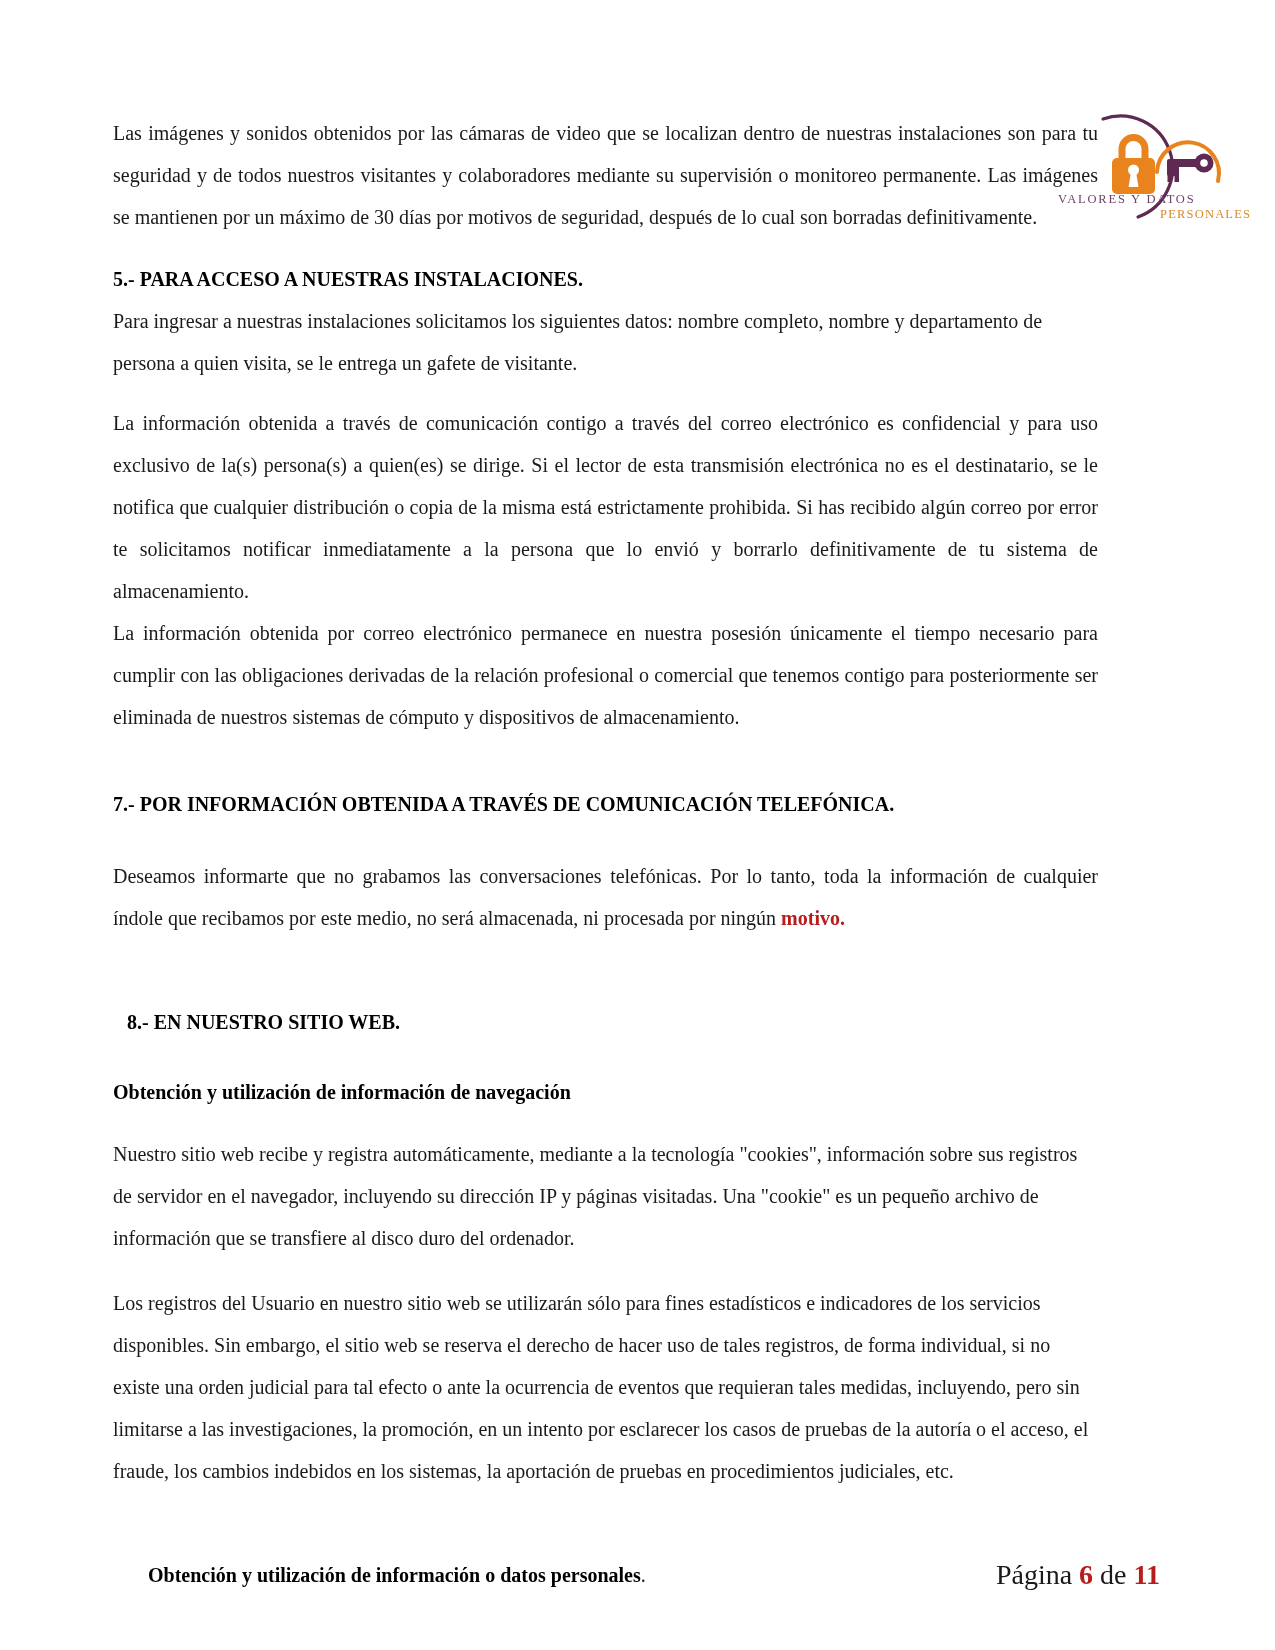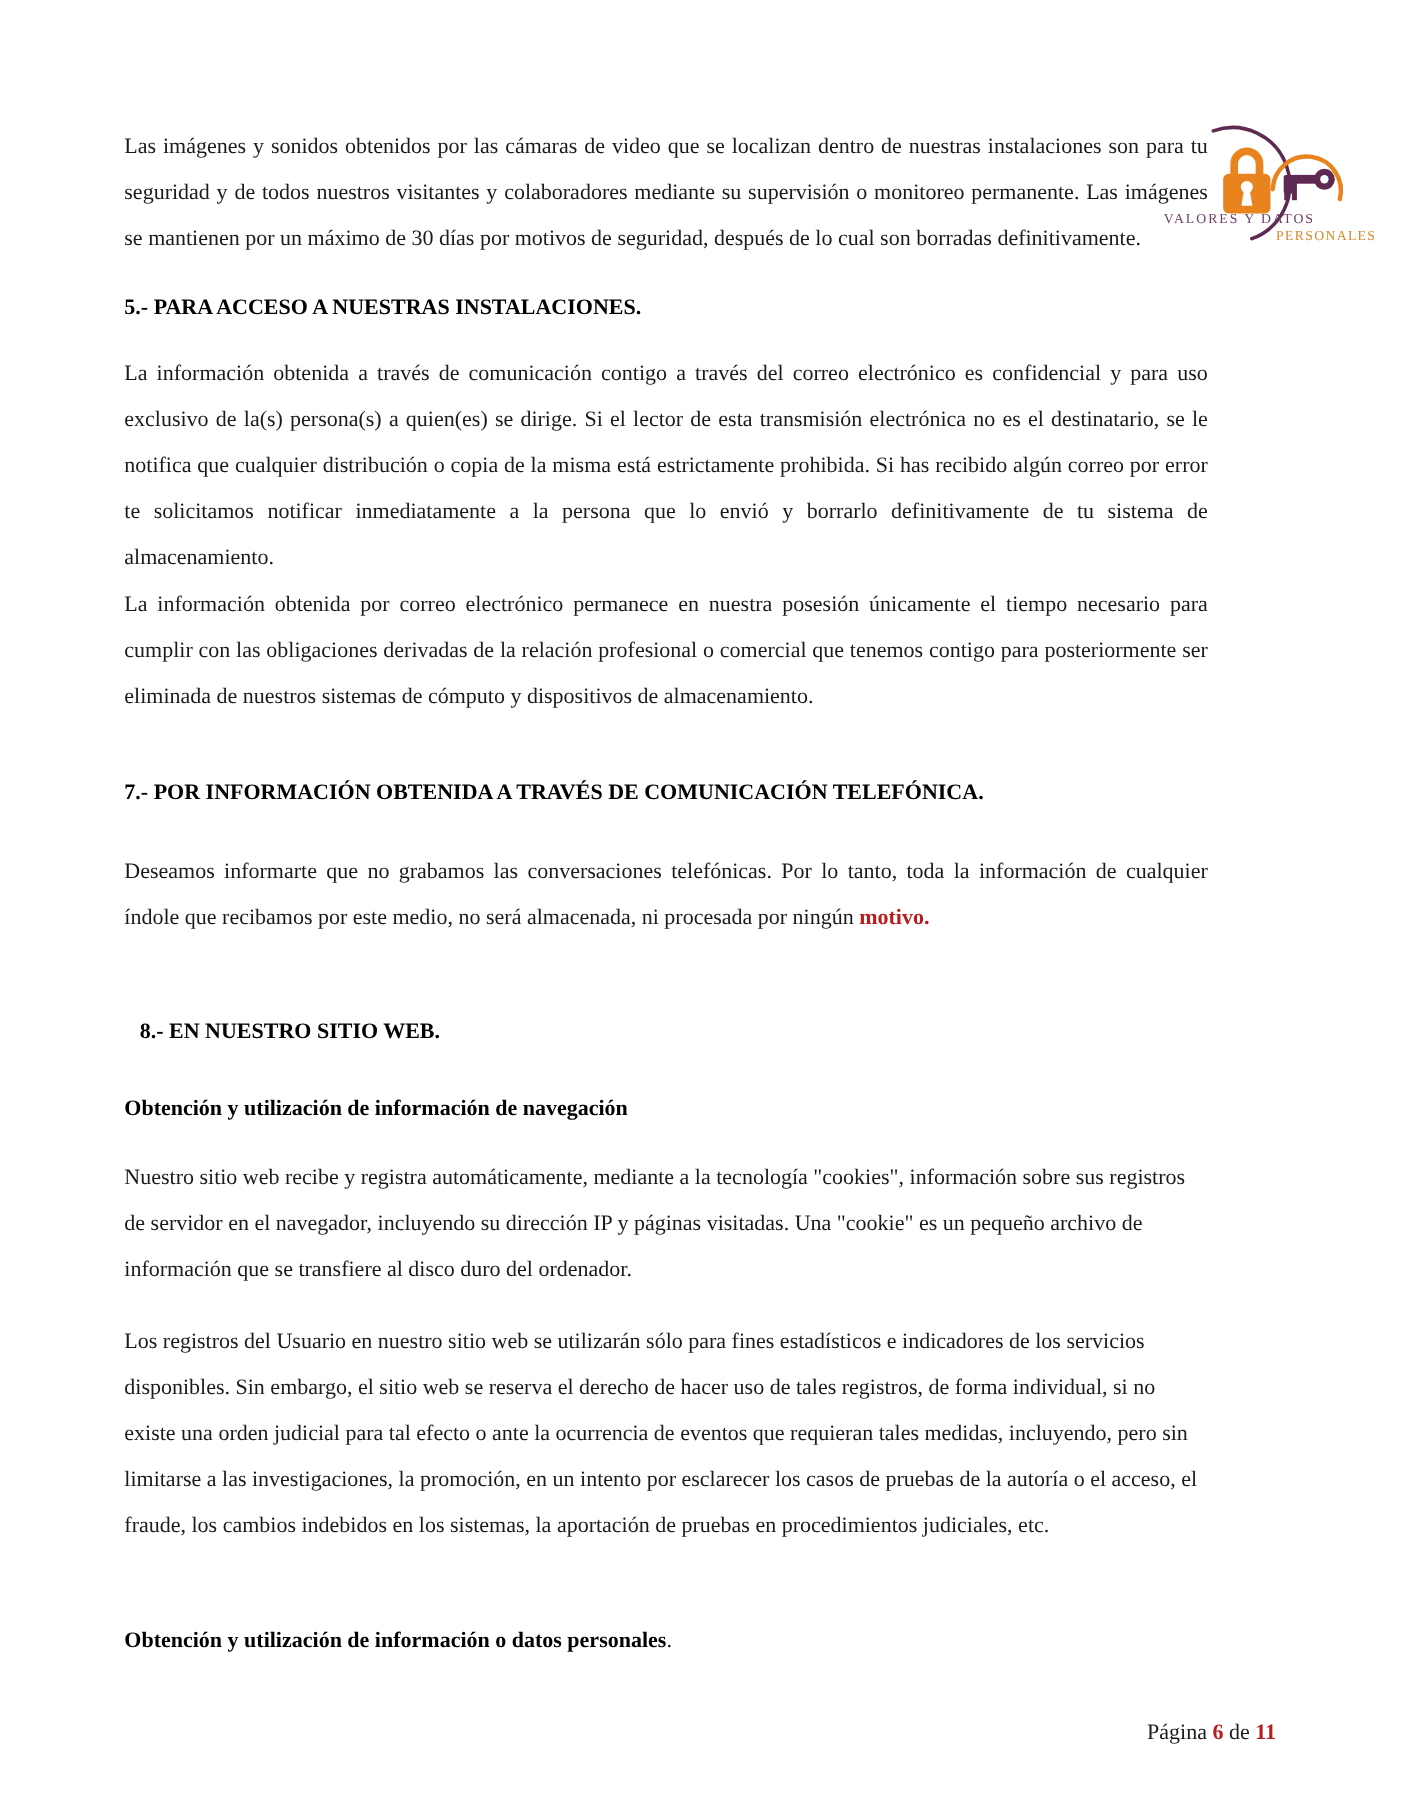--- a/index.html
+++ b/index.html
@@ -23,37 +23,37 @@
   .content {
     position: absolute;
     left: 113px;
     top: 112px;
     width: 985px;
     z-index: 2;
   }
   .content p { margin: 0; font-size: 20px; line-height: 42px; }
   .jus { text-align: justify; }
   .ind { margin-left: 10px; }
-  .h { font-weight: bold; color: #000000; }
+  .h { font-weight: bold; color: #000000; margin-left: 35px; }
   .b { font-weight: bold; color: #b91c1c; }
   #h5   { margin-top: 20px; }
   #h6   { margin-top: 95px; }
   #p6a  { margin-top: 18px; }
   #h7   { margin-top: 45px; }
   #p7   { margin-top: 30px; }
   #h8   { margin-top: 62px; margin-left: 14px; }
   #sub1 { margin-top: 28px; }
   #p8a  { margin-top: 20px; }
   #p8b  { margin-top: 23px; }
   #sub2 { margin-top: 62px; }
   .footer {
     position: absolute;
     top: 1560px;
     right: 115px;
-    font-size: 20px;
+    font-size: 28px;
     line-height: 30px;
     color: #1a1a1a;
     z-index: 2;
   }
   .logo-text { font-family: "Liberation Serif", serif; }
 </style>
 </head>
 <body>
 
 <div class="page">
@@ -77,20 +77,21 @@
     </g>
     <text class="logo-text" x="40" y="117" font-size="12.5" letter-spacing="1.8" fill="#714069">VALORES Y DATOS</text>
     <text class="logo-text" x="142" y="132" font-size="12.5" letter-spacing="1.2" fill="#D8892B">PERSONALES</text>
   </svg>
 
   <div class="content">
 
     <p id="p1" class="jus ind">Las imágenes y sonidos obtenidos por las cámaras de video que se localizan dentro de nuestras instalaciones son para tu seguridad y de todos nuestros visitantes y colaboradores mediante su supervisión o monitoreo permanente. Las imágenes se mantienen por un máximo de 30 días por motivos de seguridad, después de lo cual son borradas definitivamente.</p>
 
     <p id="h5" class="h ind">5.- PARA ACCESO A NUESTRAS INSTALACIONES.</p>
+    <p id="p5" class="ind">Para ingresar a nuestras instalaciones solicitamos los siguientes datos: nombre completo, nombre y departamento de persona a quien visita, se le entrega un gafete de visitante.</p>
 
     <p id="p6a" class="jus ind">La información obtenida a través de comunicación contigo a través del correo electrónico es confidencial y para uso exclusivo de la(s) persona(s) a quien(es) se dirige. Si el lector de esta transmisión electrónica no es el destinatario, se le notifica que cualquier distribución o copia de la misma está estrictamente prohibida. Si has recibido algún correo por error te solicitamos notificar inmediatamente a la persona que lo envió y borrarlo definitivamente de tu sistema de almacenamiento.</p>
     <p id="p6b" class="jus ind">La información obtenida por correo electrónico permanece en nuestra posesión únicamente el tiempo necesario para cumplir con las obligaciones derivadas de la relación profesional o comercial que tenemos contigo para posteriormente ser eliminada de nuestros sistemas de cómputo y dispositivos de almacenamiento.</p>
 
     <p id="h7" class="h ind">7.- POR INFORMACIÓN OBTENIDA A TRAVÉS DE COMUNICACIÓN TELEFÓNICA.</p>
     <p id="p7" class="jus ind"><span>Deseamos informarte que no grabamos las conversaciones telefónicas. Por lo tanto, toda la información de cualquier índole que recibamos por este medio, no será almacenada, ni procesada por ningún </span><span class="b">motivo.</span></p>
 
     <p id="h8" class="h">8.- EN NUESTRO SITIO WEB.</p>
     <p id="sub1" class="h">Obtención y utilización de información de navegación</p>
     <p id="p8a">Nuestro sitio web recibe y registra automáticamente, mediante a la tecnología "cookies", información sobre sus registros de servidor en el navegador, incluyendo su dirección IP y páginas visitadas. Una "cookie" es un pequeño archivo de información que se transfiere al disco duro del ordenador.</p>

